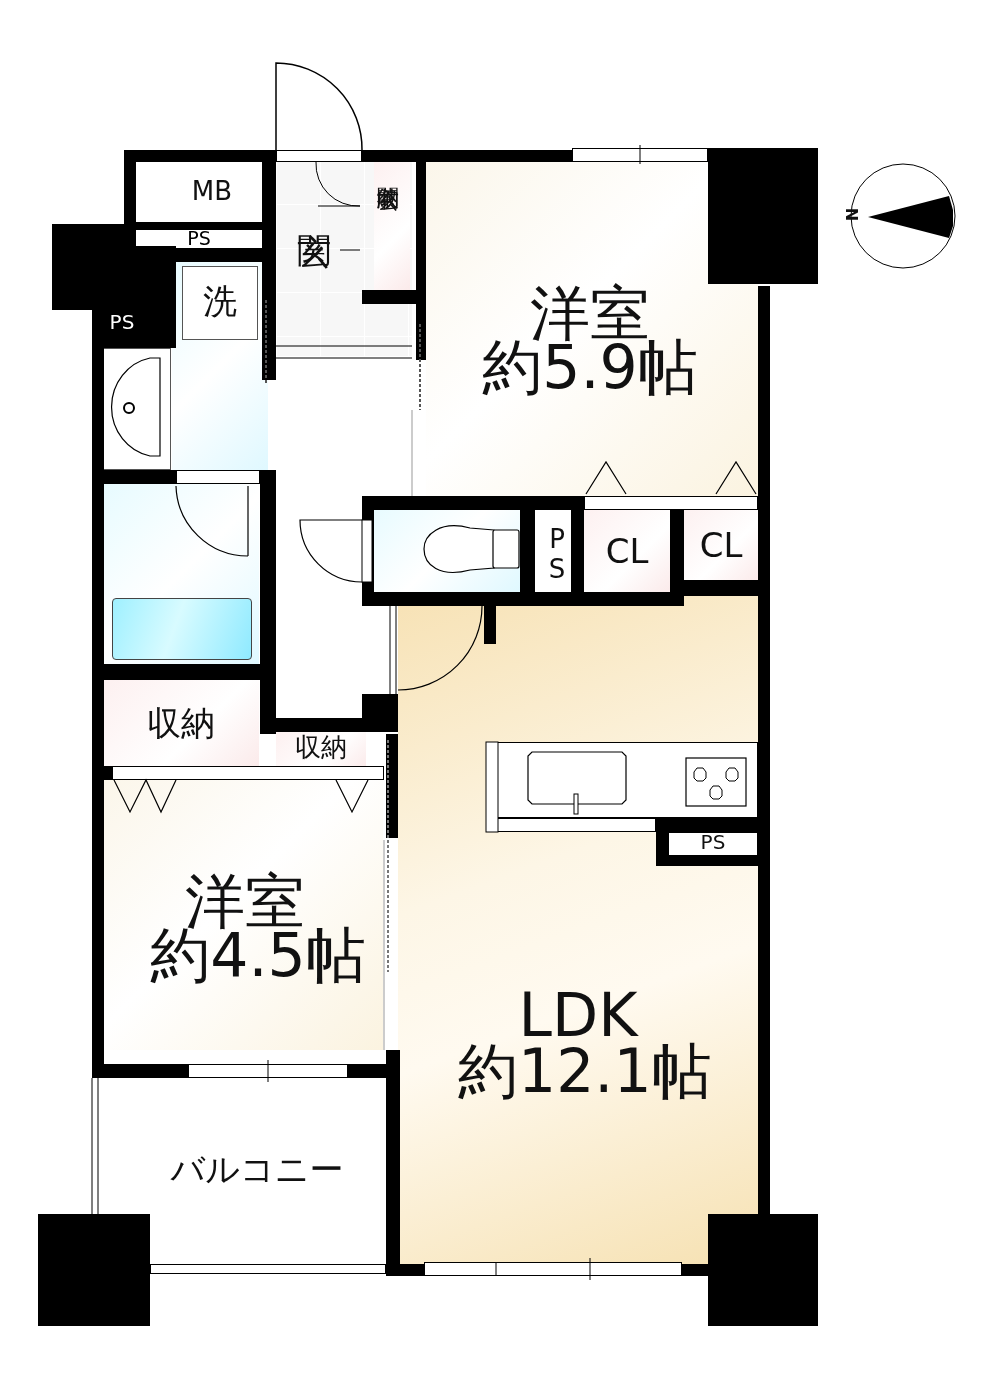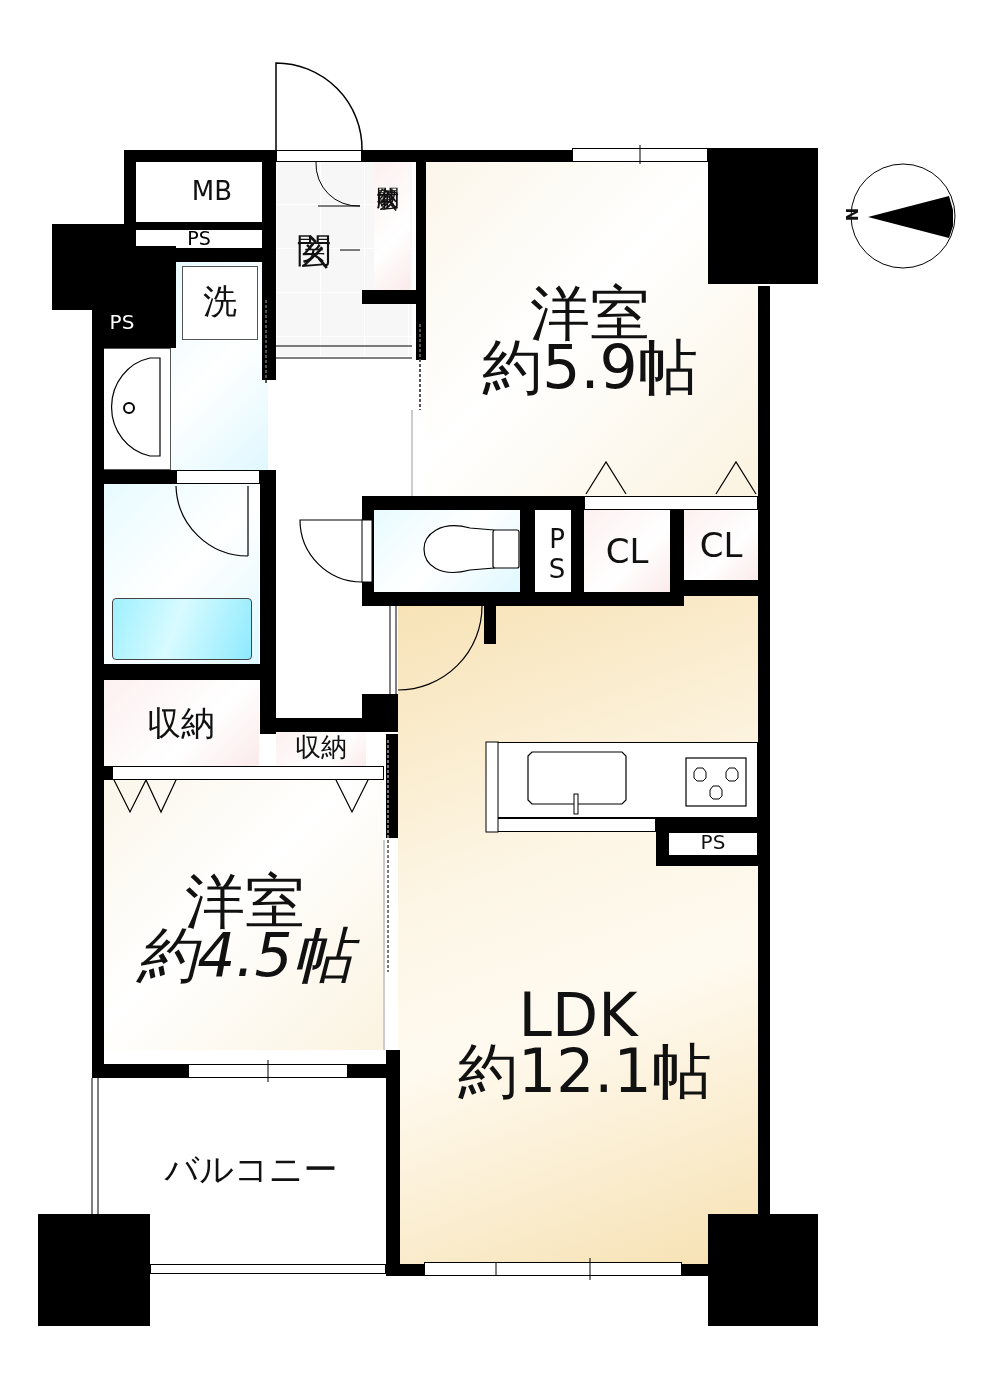--- a/index.html
+++ b/index.html
@@ -170,17 +170,17 @@
 <div class="lbl vert" style="left:377px;top:170px;font-size:22px;letter-spacing:0;">玄関収納</div>
 <div class="lbl lbl-big" style="left:490px;top:282px;width:200px;">洋室</div>
 <div class="lbl lbl-big" style="left:480px;top:336px;width:220px;">約5.9帖</div>
 <div class="lbl lbl-sm" style="left:536px;top:524px;width:34px;font-size:26px;writing-mode:vertical-rl;text-orientation:upright;">PS</div>
 <div class="lbl lbl-mid" style="left:584px;top:534px;width:86px;">CL</div>
 <div class="lbl lbl-mid" style="left:684px;top:528px;width:74px;">CL</div>
 <div class="lbl lbl-mid" style="left:103px;top:706px;width:156px;">収納</div>
 <div class="lbl lbl-sm" style="left:276px;top:734px;width:90px;font-size:26px;">収納</div>
 <div class="lbl lbl-xs" style="left:668px;top:832px;width:90px;font-size:20px;">PS</div>
 <div class="lbl lbl-big" style="left:145px;top:870px;width:200px;">洋室</div>
-<div class="lbl lbl-big" style="left:135px;top:924px;width:220px;font-style:italic;">約4.5帖</div>
+<div class="lbl lbl-big" style="left:148px;top:924px;width:220px;">約4.5帖</div>
 <div class="lbl lbl-big" style="left:478px;top:984px;width:200px;">LDK</div>
 <div class="lbl lbl-big" style="left:458px;top:1040px;width:240px;">約12.1帖</div>
-<div class="lbl lbl-mid" style="left:116px;top:1152px;width:270px;">バルコニー</div>
+<div class="lbl lbl-mid" style="left:122px;top:1152px;width:270px;">バルコニー</div>
 <div class="lbl" style="left:844px;top:206px;font-size:16px;font-weight:bold;transform:rotate(90deg);">N</div>
 
 </body></html>

